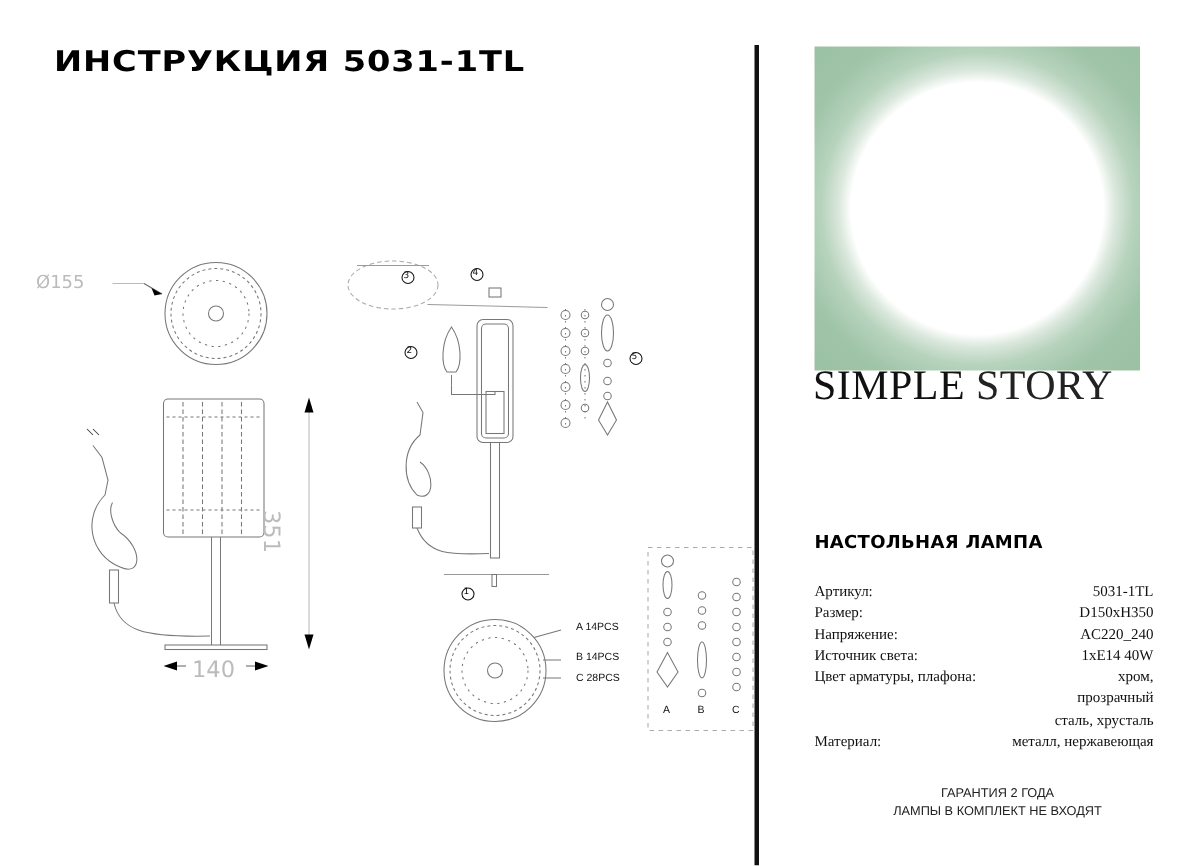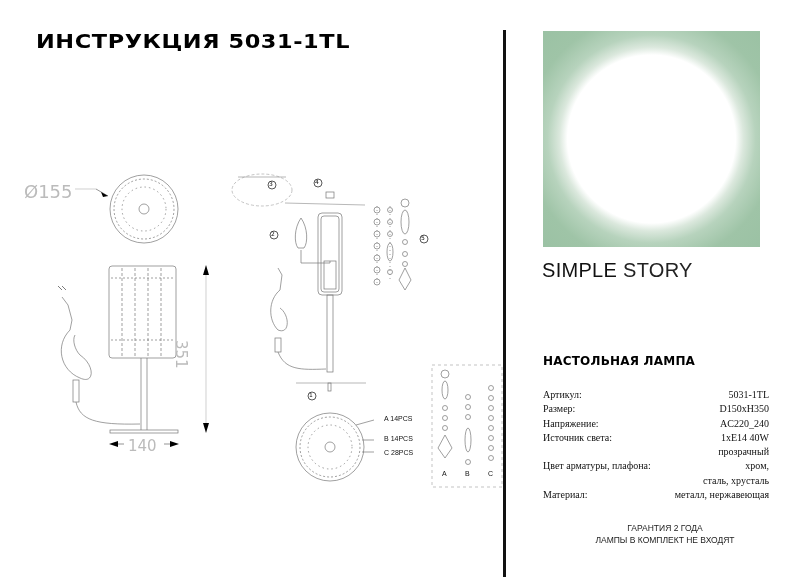--- a/index.html
+++ b/index.html
@@ -1,21 +1,21 @@
 <!DOCTYPE html>
 <html><head>
 <meta charset="utf-8">
 <style>
   html,body{margin:0;padding:0;background:#fff;}
   body{width:800px;height:577px;position:relative;overflow:hidden;font-family:"DejaVu Sans",sans-serif;color:#111;}
   .abs{position:absolute;}
   .title{left:36px;top:30px;font-family:"DejaVu Sans",sans-serif;font-weight:bold;font-size:19px;letter-spacing:0.5px;transform:scaleX(1.18);transform-origin:left top;color:#000;}
   .divider{left:503px;top:30px;width:3px;height:547px;background:#111;}
   .logo-box{left:543px;top:31px;width:217px;height:216px;background:radial-gradient(circle at 50% 50%, #ffffff 0, #ffffff 84px, #dbe8dd 92px, #b7d3bd 104px, #9fc4a7 125px, #9ac1a3 160px);}
-  .brand{left:542px;top:259px;font-family:Liberation Sans, sans-serif;font-size:20px;color:#111;letter-spacing:0.3px;}
+  .brand{left:542px;top:242px;font-family:Liberation Serif, serif;font-size:28px;color:#111;letter-spacing:0.3px;}
   .brand .b1{font-weight:normal;}
   .brand .b2{font-weight:normal;color:#222;}
   .subhead{left:543px;top:354px;font-family:"DejaVu Sans",sans-serif;font-weight:bold;font-size:12px;color:#000;letter-spacing:0.2px;}
   .spec{left:543px;width:226px;font-family:Liberation Serif, serif;font-size:10px;line-height:14.3px;color:#111;}
   .spec-row{display:flex;justify-content:space-between;white-space:nowrap;}
   .spec-row .v{text-align:left;}
   .footer{left:530px;width:270px;text-align:center;font-family:Liberation Sans, sans-serif;font-size:8.5px;line-height:12px;color:#222;}
 </style>
 </head>
 <body>
@@ -152,21 +152,21 @@
     </g>
     <g>
       <circle cx="318" cy="183" r="4" fill="none" stroke="#111" stroke-width="0.7"></circle>
     </g>
     <g>
       <circle cx="424" cy="239" r="4" fill="none" stroke="#111" stroke-width="0.7"></circle>
     </g>
   </g>
 </svg>
 
-<div class="abs" style="left:24px;top:181px;font-family:'DejaVu Sans',sans-serif;font-size:18px;color:#bbb;">Ø155</div>
+<div class="abs" style="left:24px;top:181px;font-family:'DejaVu Sans',sans-serif;font-size:12px;color:#bbb;">Ø155</div>
 <div class="abs" style="left:190px;top:340px;font-family:'DejaVu Sans',sans-serif;font-size:15px;color:#bbb;transform:rotate(90deg);transform-origin:left top;">351</div>
 <div class="abs" style="left:128px;top:437px;font-family:'DejaVu Sans',sans-serif;font-size:15px;color:#bbb;">140</div>
 
 <div class="abs" style="left:309px;top:391px;font-size:6px;">1</div>
 <div class="abs" style="left:271px;top:230px;font-size:6px;">2</div>
 <div class="abs" style="left:269px;top:180px;font-size:6px;">3</div>
 <div class="abs" style="left:315px;top:178px;font-size:6px;">4</div>
 <div class="abs" style="left:421px;top:234px;font-size:6px;">5</div>
 
 <div class="abs" style="left:384px;top:415px;font-family:'Liberation Sans',sans-serif;font-size:7px;">
@@ -201,26 +201,26 @@
   </div>
   <div class="spec-row">
     <span>Напряжение:</span>
     <span class="v">AC220_240</span>
   </div>
   <div class="spec-row">
     <span>Источник света:</span>
     <span class="v">1xE14 40W</span>
   </div>
   <div class="spec-row">
+    <span>Цвет арматуры, плафона:</span>
+    <span class="v">хром,</span>
+  </div>
+  <div class="spec-row">
     <span></span>
     <span class="v">прозрачный</span>
-  </div>
-  <div class="spec-row">
-    <span>Цвет арматуры, плафона:</span>
-    <span class="v">хром,</span>
   </div>
   <div class="spec-row">
     <span></span>
     <span class="v">сталь, хрусталь</span>
   </div>
   <div class="spec-row">
     <span>Материал:</span>
     <span class="v">металл, нержавеющая</span>
   </div>
 </div>

